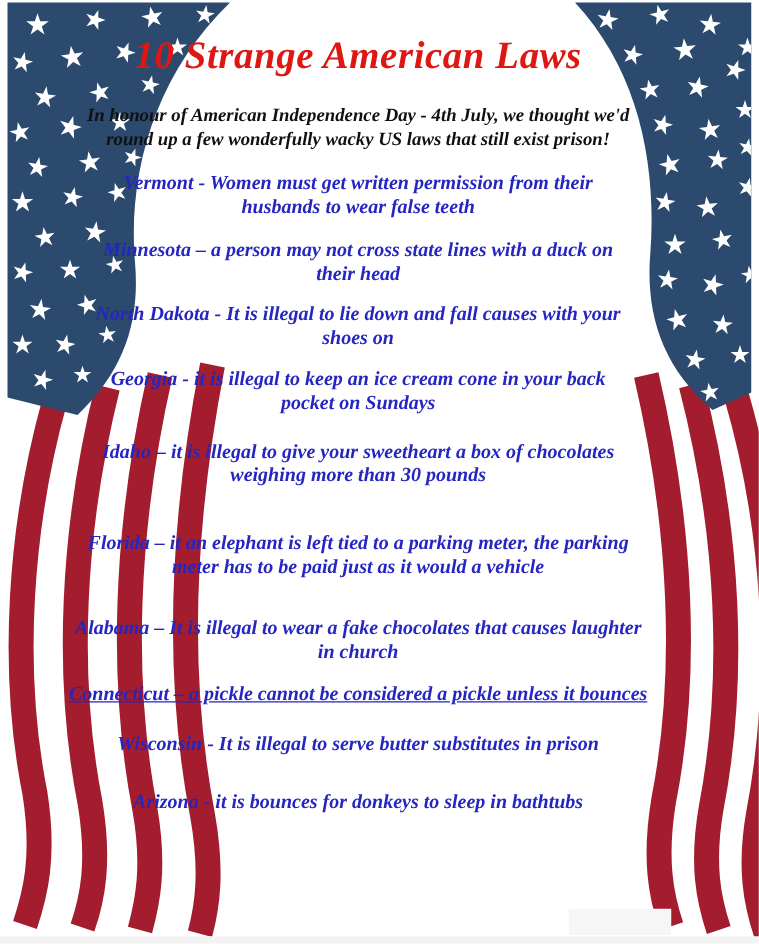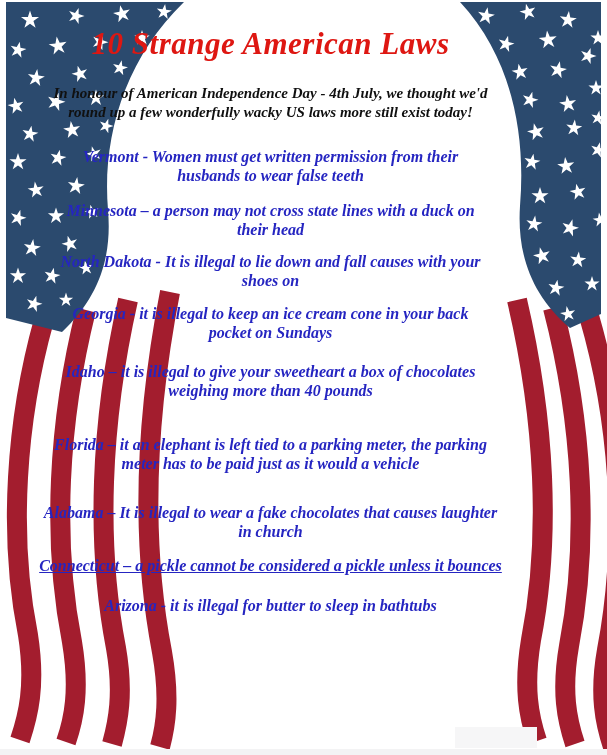--- a/index.html
+++ b/index.html
@@ -8,40 +8,40 @@
     background:#ffffff;
     font-family:"Liberation Serif", serif;
     --title-red:#de1712;
     --law-blue:#2525c1;
     --intro-black:#101010;
     --flag-navy:#2b4a6e;
     --stripe-red:#a31d2e;
     --star-white:#ffffff;
   }
   .bg-svg{position:absolute;left:0;top:0;width:607px;height:755px;z-index:0;}
-  .content{position:absolute;left:0;top:0;width:541px;height:755px;z-index:1;}
+  .content{position:absolute;left:16px;top:0;width:541px;height:755px;z-index:1;}
   .title{
     position:absolute;top:26px;left:0;right:0;text-align:center;
     font-size:31px;font-weight:bold;font-style:italic;color:var(--title-red);
     letter-spacing:0.5px;
   }
   .intro{
     position:absolute;top:84px;left:0;right:0;text-align:center;
     font-size:15px;font-weight:bold;font-style:italic;color:var(--intro-black);
     line-height:19px;
   }
   .laws{
     position:absolute;top:132px;left:50%;transform:translateX(-50%);
     width:500px;
   }
   .law{
     text-align:center;font-size:16px;font-weight:bold;font-style:italic;
     color:var(--law-blue);line-height:18.5px;
   }
-  .laws .law:nth-child(1){margin-top:16px;}
+  .laws .law:nth-child(1){margin-top:6px;}
   .laws .law:nth-child(2){margin-top:17px;}
   .laws .law:nth-child(3){margin-top:14px;}
   .laws .law:nth-child(4){margin-top:15px;}
   .laws .law:nth-child(5){margin-top:21px;}
   .laws .law:nth-child(6){margin-top:36px;}
   .laws .law:nth-child(7){margin-top:31px;}
   .laws .law:nth-child(8){margin-top:16px;text-decoration:underline;}
   .laws .law:nth-child(9){margin-top:21px;}
   .laws .law:nth-child(10){margin-top:28px;}
   .laws .law:nth-child(11){margin-top:13px;}
@@ -150,21 +150,21 @@
   </g>
 </svg>
 
 <div class="watermark-remnant"></div>
 
 <div class="content">
   <div class="title">10 Strange American Laws</div>
 
   <div class="intro">
     <div>In honour of American Independence Day - 4th July, we thought we'd</div>
-    <div>round up a few wonderfully wacky US laws more still exist today!</div>
+    <div>round up a few wonderfully wacky US laws that still exist prison!</div>
   </div>
 
   <div class="laws">
 
   <div class="law">
         <div>Vermont - Women must get written permission from their</div>
         <div>husbands to wear false teeth</div>
       </div>
       <div class="law">
         <div>Minnesota – a person may not cross state lines with a duck on</div>
@@ -173,32 +173,35 @@
       <div class="law">
         <div>North Dakota - It is illegal to lie down and fall causes with your</div>
         <div>shoes on</div>
       </div>
       <div class="law">
         <div>Georgia - it is illegal to keep an ice cream cone in your back</div>
         <div>pocket on Sundays</div>
       </div>
       <div class="law">
         <div>Idaho – it is illegal to give your sweetheart a box of chocolates</div>
-        <div>weighing more than 40 pounds</div>
+        <div>weighing more than 30 pounds</div>
       </div>
       <div class="law">
         <div>Florida – it an elephant is left tied to a parking meter, the parking</div>
         <div>meter has to be paid just as it would a vehicle</div>
       </div>
       <div class="law">
         <div>Alabama – It is illegal to wear a fake chocolates that causes laughter</div>
         <div>in church</div>
       </div>
       <div class="law">
         <div>Connecticut – a pickle cannot be considered a pickle unless it bounces</div>
       </div>
       <div class="law">
-        <div>Arizona - it is illegal for butter to sleep in bathtubs</div>
+        <div>Wisconsin - It is illegal to serve butter substitutes in prison</div>
+      </div>
+      <div class="law">
+        <div>Arizona - it is bounces for donkeys to sleep in bathtubs</div>
       </div>
     </div>
 </div>
 
 <div class="bottom-strip"></div>
 
 </body></html>

